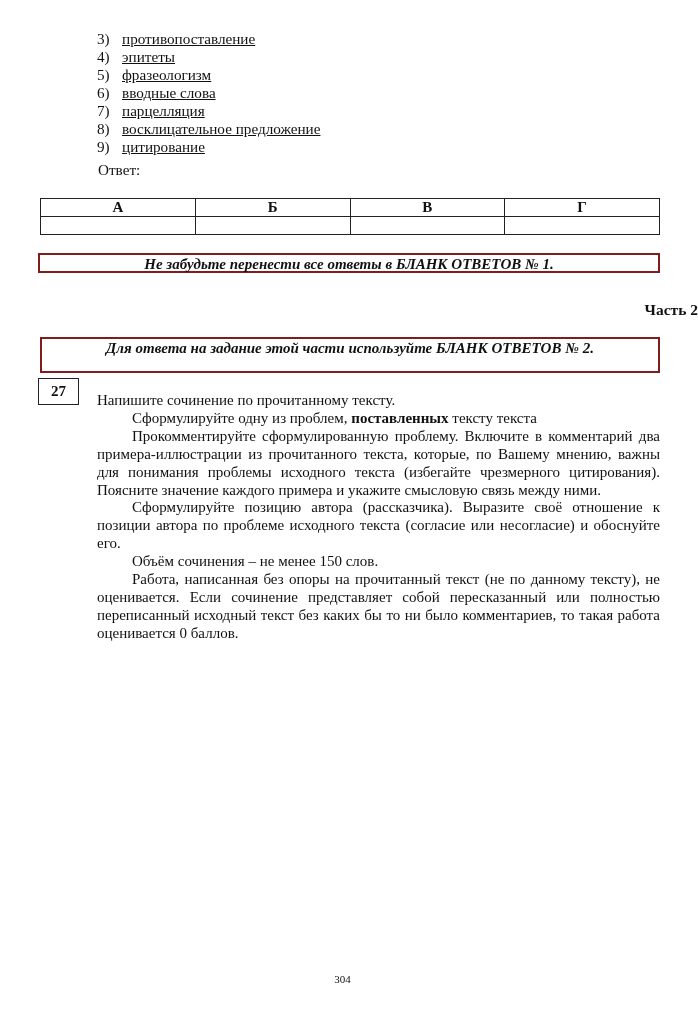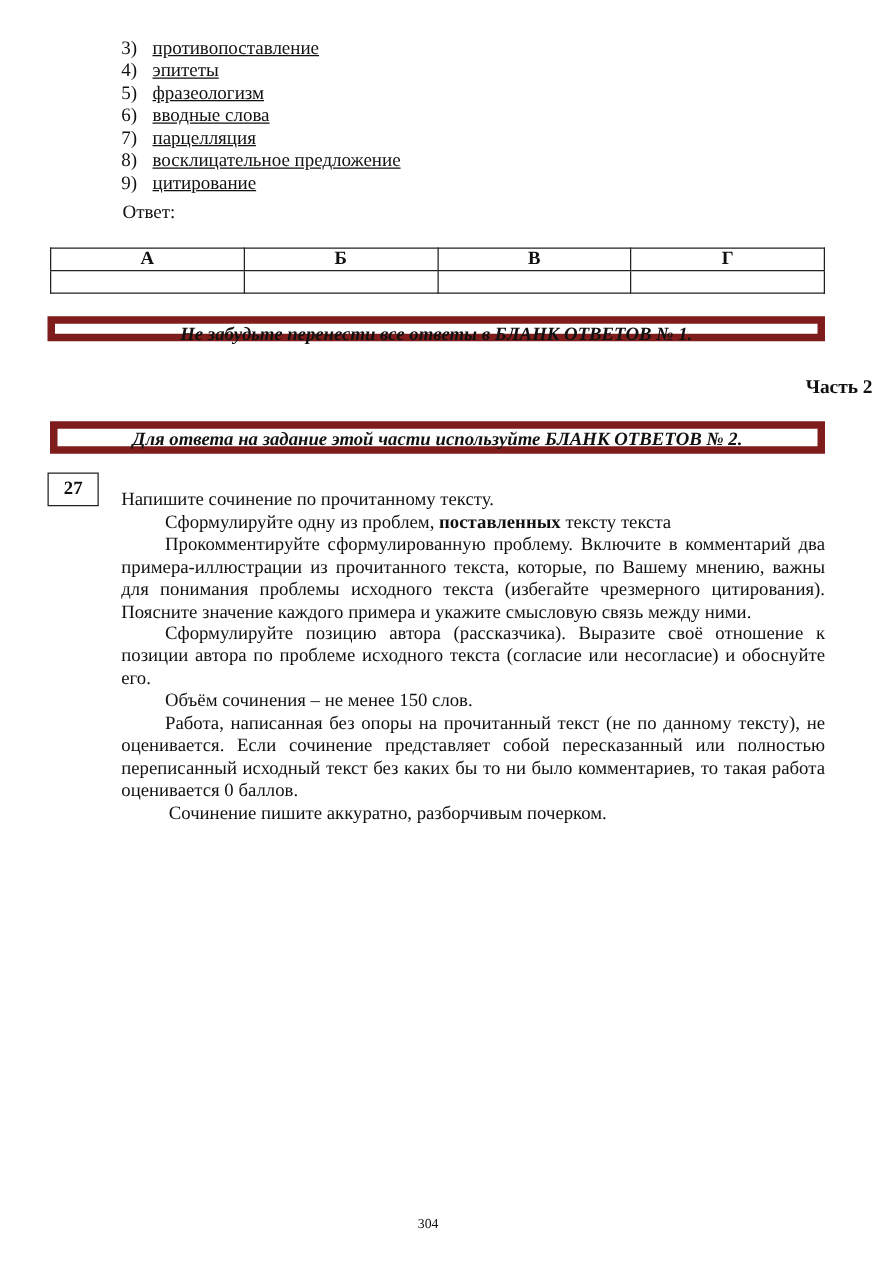--- a/index.html
+++ b/index.html
@@ -57,39 +57,39 @@
       padding: 0;
       text-align: center;
       font-weight: bold;
       font-size: 15px;
     }
     .answer-table th { height: 17px; line-height: 17px; }
     .answer-table td { height: 17px; }
 
     
     .notice {
-      border: 6px solid #7f1d1d;
+      border: 2px solid #7f1d1d;
       box-sizing: border-box;
       text-align: center;
       font-weight: bold;
       font-style: italic;
       font-size: 15px;
       line-height: 18px;
     }
     .notice-1 {
       left: 38px;
       top: 253px;
       width: 622px;
       height: 20px;
     }
     .notice-2 {
       left: 40px;
       top: 337px;
       width: 620px;
-      height: 26px;
+      height: 36px;
     }
 
     .part-title {
       left: 0;
       width: 698px;
       top: 301px;
       text-align: right;
       font-weight: bold;
       font-size: 15.5px;
       line-height: 18px;
@@ -178,16 +178,15 @@
 
 <div class="abs task-number">27</div>
 
 <div class="abs task-text">
   <p>Напишите сочинение по прочитанному тексту.</p>
   <p class="indent"><span>Сформулируйте одну из проблем, </span><b>поставленных</b><span> тексту текста</span></p>
   <p class="indent">Прокомментируйте сформулированную проблему. Включите в комментарий два примера-иллюстрации из прочитанного текста, которые, по Вашему мнению, важны для понимания проблемы исходного текста (избегайте чрезмерного цитирования). Поясните значение каждого примера и укажите смысловую связь между ними.</p>
   <p class="indent">Сформулируйте позицию автора (рассказчика). Выразите своё отношение к позиции автора по проблеме исходного текста (согласие или несогласие) и обоснуйте его.</p>
   <p class="indent">Объём сочинения – не менее 150 слов.</p>
   <p class="indent">Работа, написанная без опоры на прочитанный текст (не по данному тексту), не оценивается. Если сочинение представляет собой пересказанный или полностью переписанный исходный текст без каких бы то ни было комментариев, то такая работа оценивается 0 баллов.</p>
-  <p class="indent2">Сочинение пишите аккуратно, разборчивым почерком.</p>
 </div>
 
 <div class="abs page-number">304</div>
 
 </body></html>

